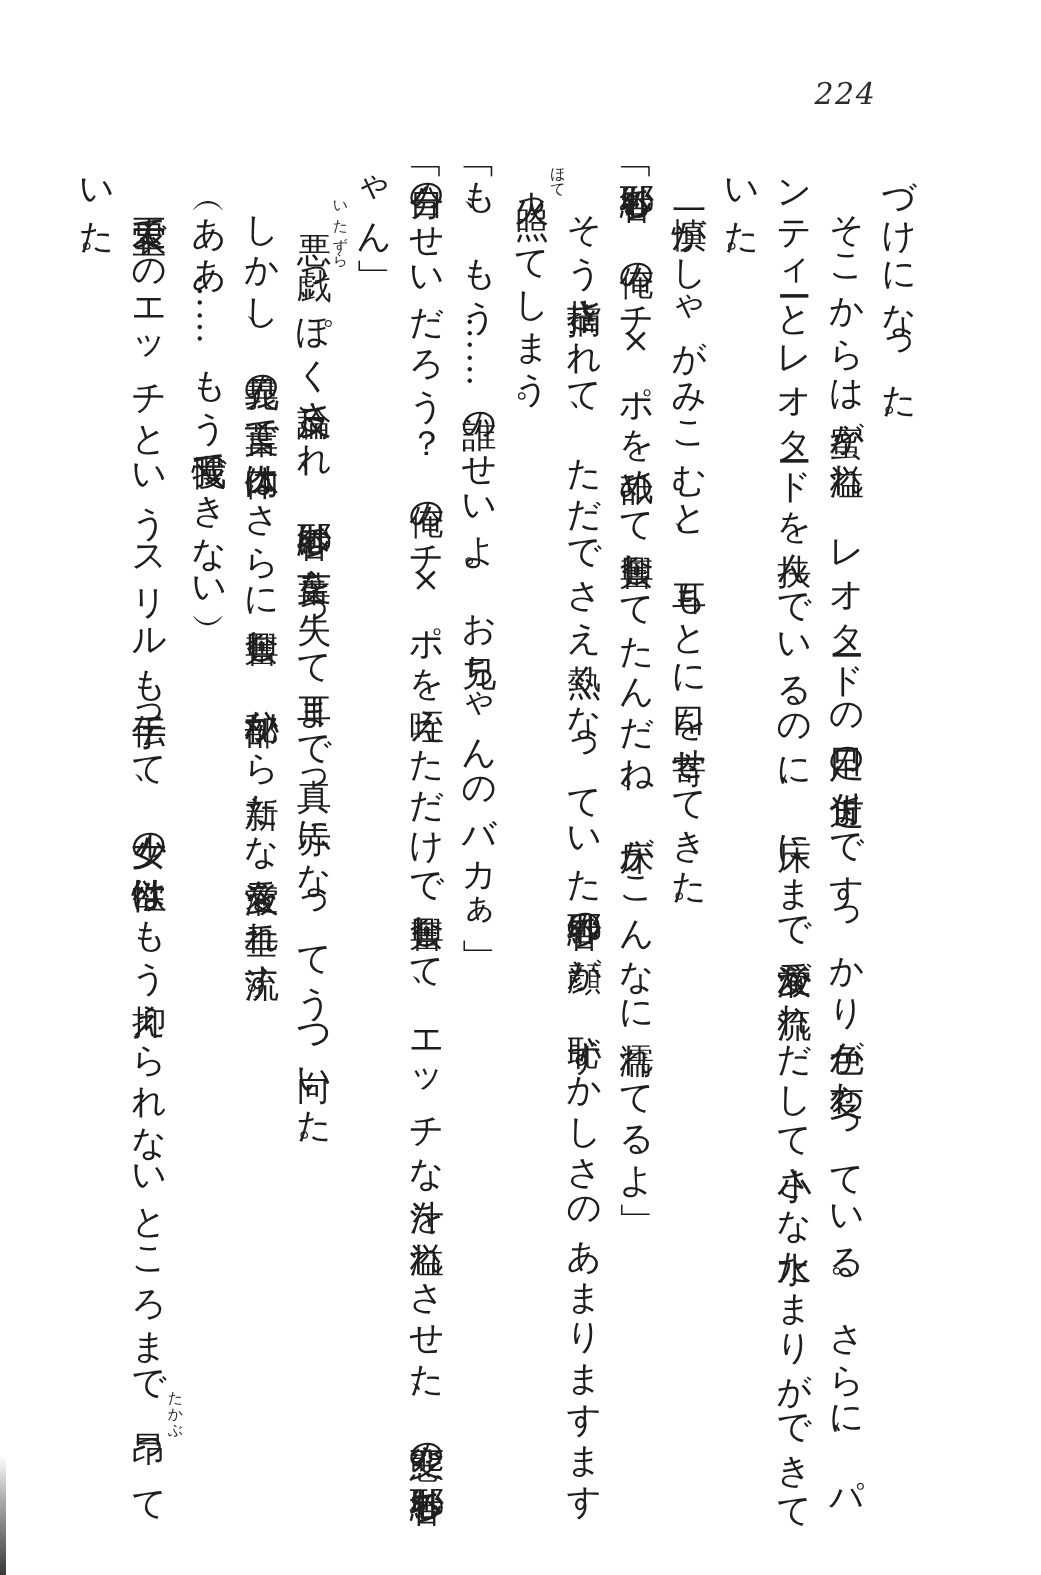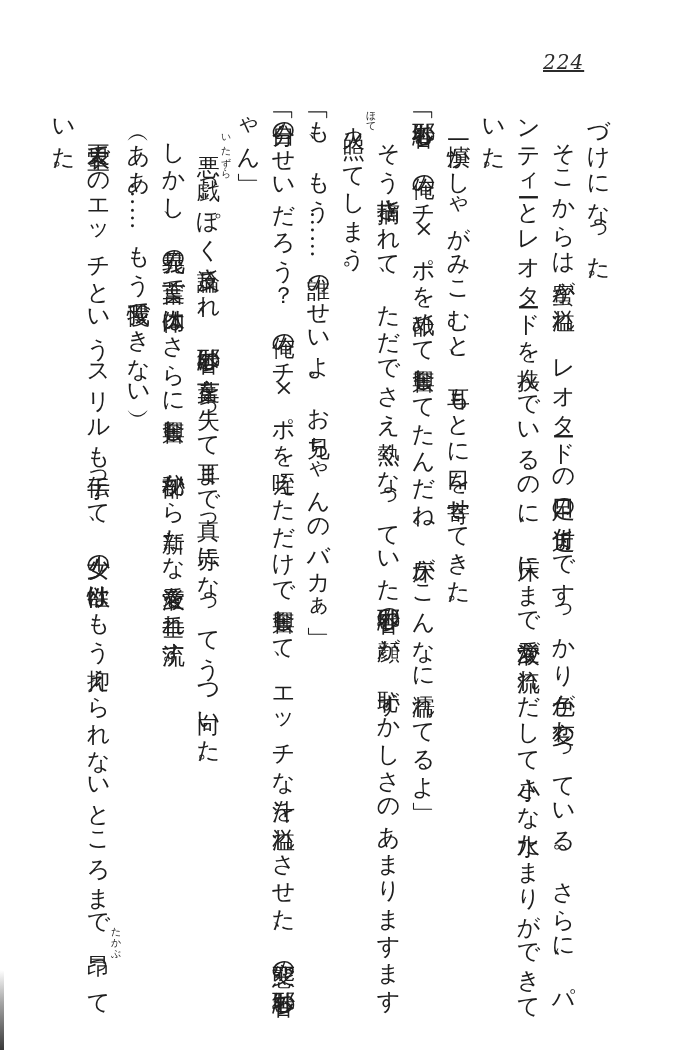--- a/index.html
+++ b/index.html
@@ -17,21 +17,20 @@
   }
   .page-number {
     position: absolute;
     top: 50px;
     left: 543px;
     font-size: 20px;
     font-style: italic;
     color: #2b2b2b;
     letter-spacing: 1px;
     font-family: "DejaVu Serif", "Liberation Serif", serif;
-    text-decoration: underline;
   }
   .text-block {
     position: absolute;
     top: 104px;
     right: 78px;
     height: 914px;
     writing-mode: vertical-rl;
     text-orientation: mixed;
     font-size: 23px;
     letter-spacing: 1px;

